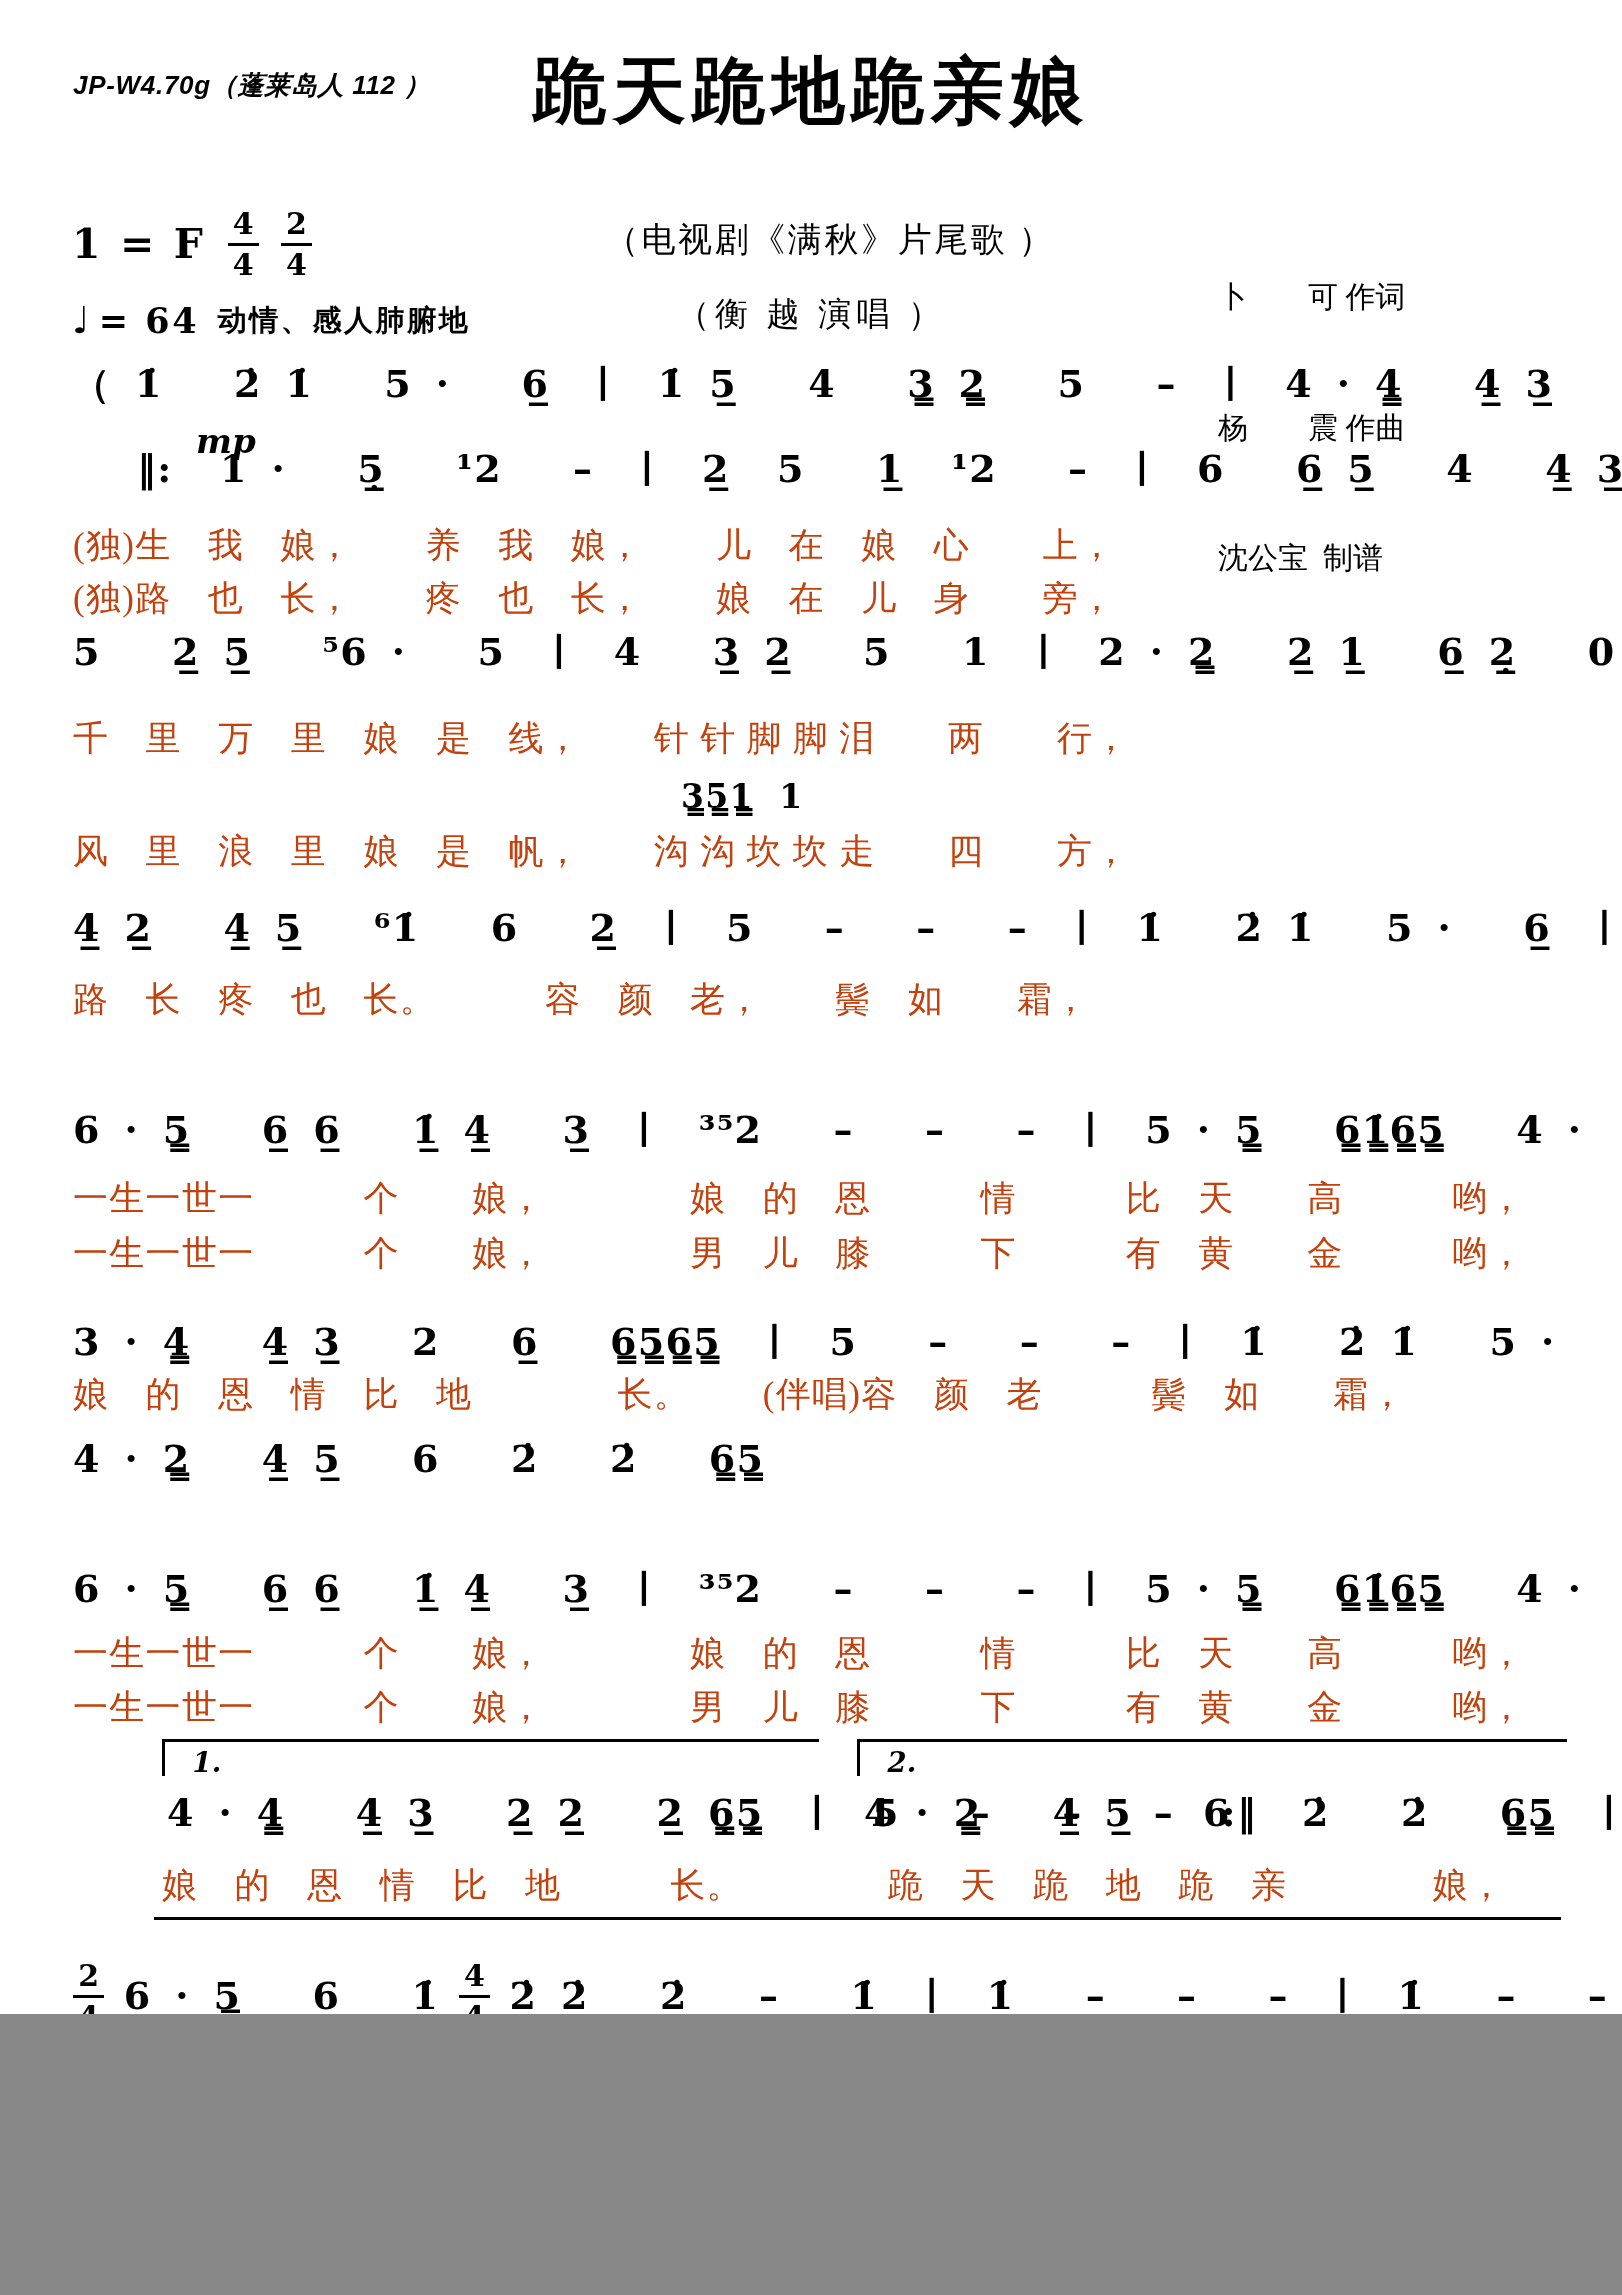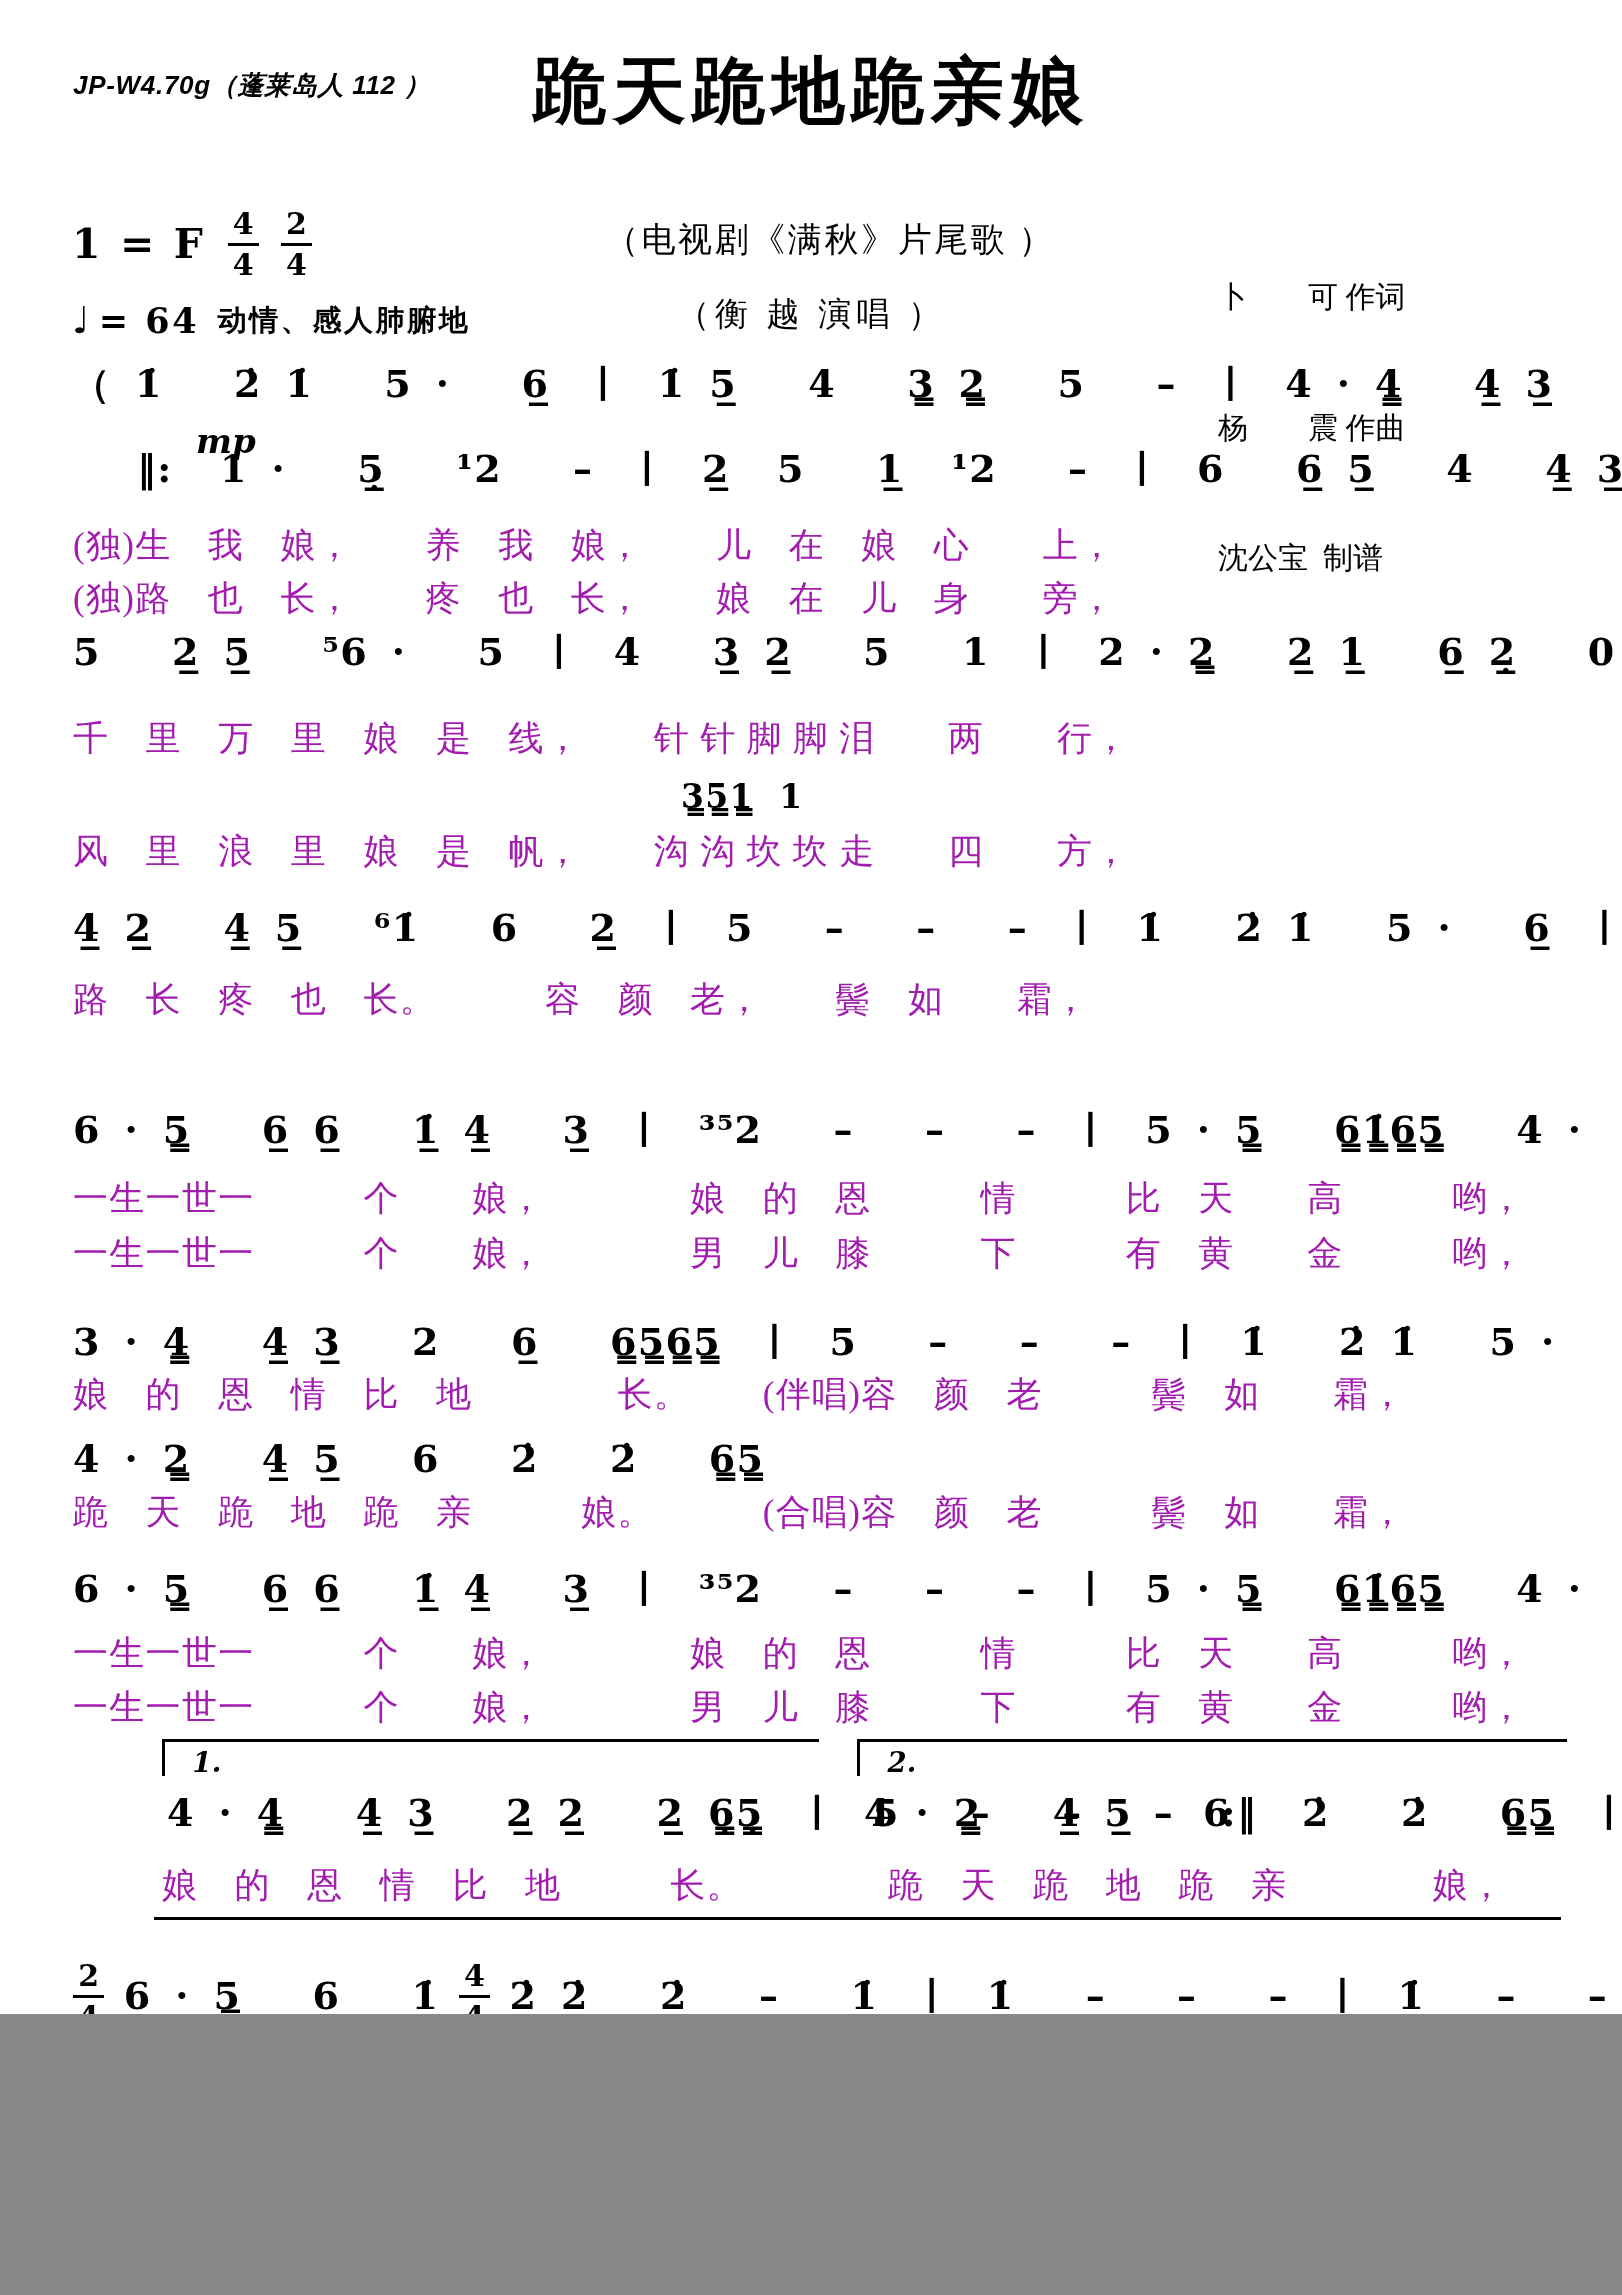--- a/index.html
+++ b/index.html
@@ -1,19 +1,19 @@
 <!DOCTYPE html>
 <html style="font-size:10.5px"><head>
 <meta charset="utf-8">
 <style>
   html,body{margin:0;padding:0;background:#888;}
   .page{position:relative;width:1623px;height:2014px;background:#ffffff;margin:0 auto;overflow:hidden;color:#000;}
   .abs{position:absolute;}
   .music{font:700 38px/1.3 "DejaVu Serif","Liberation Serif",serif;letter-spacing:1.3px;word-spacing:9.2px;white-space:pre;color:#000;}
-  .lyrics{font:400 35px/1.2 "Liberation Serif",serif;white-space:pre;letter-spacing:1.3px;color:#a21caf;}
+  .lyrics{font:400 35px/1.2 "Liberation Serif",serif;white-space:pre;letter-spacing:1.3px;color:#c2410c;}
   .catalog{font:italic 700 26px/1.1 "Liberation Sans",sans-serif;letter-spacing:0.7px;}
   .title{left:0;right:0;text-align:center;font:700 73px/1.15 "Liberation Serif",serif;letter-spacing:6.5px;}
   .subtitle{left:0;right:0;text-align:center;font:400 34px/1.1 "Liberation Serif",serif;letter-spacing:2.6px;margin-left:37px;}
   .performer{left:0;right:0;text-align:center;font:400 33px/1.1 "Liberation Serif",serif;letter-spacing:5.2px;}
   .credits{font:400 30px/1.45 "Liberation Serif",serif;white-space:pre;}
   .keyline{display:flex;align-items:center;gap:22px;}
   .key{font:700 41px/1 "DejaVu Serif",serif;letter-spacing:2.6px;}
   .frac{display:inline-block;text-align:center;font:700 30px/1 "DejaVu Serif",serif;}
   .frac .num{display:block;border-bottom:3.9px solid #000;padding:1.3px 5.2px 3.9px;}
   .frac .den{display:block;padding-top:3.9px;}
@@ -86,21 +86,20 @@
   <div class="abs lyrics" style="left:73px;top:979px;">路　长　疼　也　长。　　　容　颜　老，　　鬓　如　　霜，</div>
 
   <div class="abs music" style="left:73px;top:1105px;">6 · 5̳   6̲ 6̲   1̲̇ 4̲   3̲  ∣  ³⁵2   –   –   –  ∣  5 · 5̳   6̳1̳̇6̳5̳   4 ·   3̲  ∣  2̲ 5̲   1   2̲ 1̲   ♭7  ∣</div>
   <div class="abs lyrics" style="left:73px;top:1178px;">一生一世一　　　个　　娘，　　　　娘　的　恩　　　情　　　比　天　　高　　　哟，</div>
   <div class="abs lyrics" style="left:73px;top:1233px;">一生一世一　　　个　　娘，　　　　男　儿　膝　　　下　　　有　黄　　金　　　哟，</div>
 
   <div class="abs music" style="left:73px;top:1317px;">3 · 4̳   4̲ 3̲   2   6̲   6̳5̳6̳5̳  ∣  5   –   –   –  ∣  1̇   2̇ 1̇   5 ·   6̲  ∣  1̇ 5̲   4   3̳ 2̳   5   –  ∣</div>
   <div class="abs lyrics" style="left:73px;top:1374px;">娘　的　恩　情　比　地　　　　长。　　(伴唱)容　颜　老　　　鬓　如　　霜，</div>
 
   <div class="abs music" style="left:73px;top:1434px;">4 · 2̳   4̲ 5̲   6   2̇   2̇   6̳5̳</div>
-  <div class="abs lyrics" style="left:73px;top:1492px;">跪　天　跪　地　跪　亲　　　娘。　　　(合唱)容　颜　老　　　鬓　如　　霜，</div>
 
   <div class="abs music" style="left:73px;top:1564px;">6 · 5̳   6̲ 6̲   1̲̇ 4̲   3̲  ∣  ³⁵2   –   –   –  ∣  5 · 5̳   6̳1̳̇6̳5̳   4 ·   3̲  ∣  2̲ 5̲   1   2̲ 1̲   ♭7  ∣</div>
   <div class="abs lyrics" style="left:73px;top:1633px;">一生一世一　　　个　　娘，　　　　娘　的　恩　　　情　　　比　天　　高　　　哟，</div>
   <div class="abs lyrics" style="left:73px;top:1687px;">一生一世一　　　个　　娘，　　　　男　儿　膝　　　下　　　有　黄　　金　　　哟，</div>
 
   <div class="abs volta" style="left:162px;top:1739px;width:654px;">
     <span class="vlabel">1.</span>
   </div>
   <div class="abs volta" style="left:857px;top:1739px;width:707px;">
     <span class="vlabel">2.</span>

